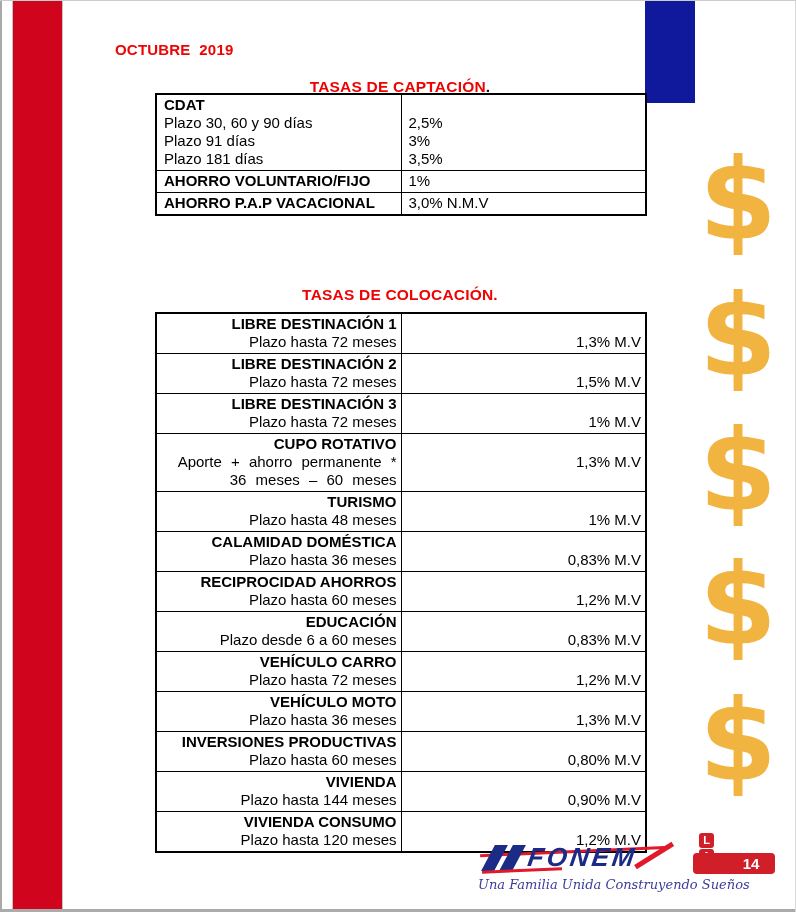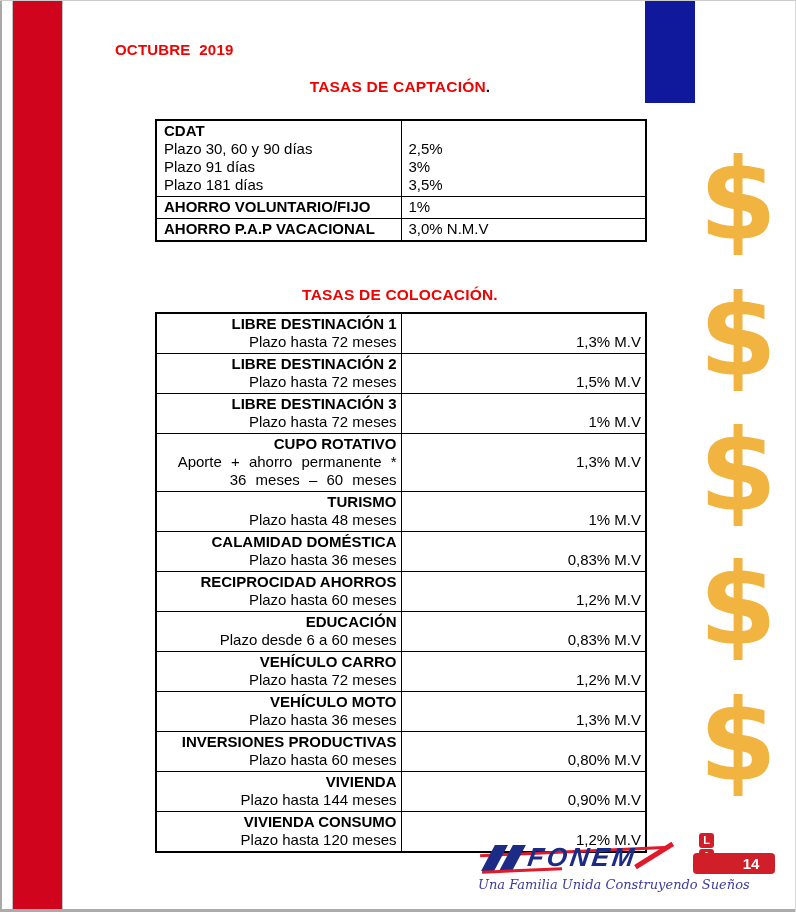--- a/index.html
+++ b/index.html
@@ -19,21 +19,21 @@
   .month-label { position:absolute; left:115px; top:40px; font-size:15px; font-weight:bold;
                  white-space:pre; letter-spacing:0.2px; }
   .section-title { position:absolute; left:155px; width:490px; text-align:center;
                    font-size:15.5px; font-weight:bold; letter-spacing:0.2px; }
   .title-captacion { top:77px; }
   .title-colocacion { top:285px; }
   .period-dark { color:#151515; }
 
   .rates-table { position:absolute; left:155px; border-collapse:collapse; table-layout:fixed;
                  width:490px; border:2px solid #000; background:#fff; }
-  .table-captacion { top:118px;border-radius:16px; }
+  .table-captacion { top:92px;border-radius:16px; }
   .table-colocacion { top:311px;text-align:right; }
   .rates-table td { border:1.6px solid #000; padding:1px 4px 2px 7px;
                     font-size:15px; line-height:18px; vertical-align:top; }
   .rates-table col.c-item { width:245px; }
   .rates-table col.c-rate { width:245px; }
   .item-title { font-weight:bold; white-space:nowrap; }
   .item-detail { white-space:nowrap; }
   .item-detail.spread { word-spacing:5px; }
   .rate-cell.v-top { vertical-align:top; }
   .rate-cell.v-middle { vertical-align:middle; }

